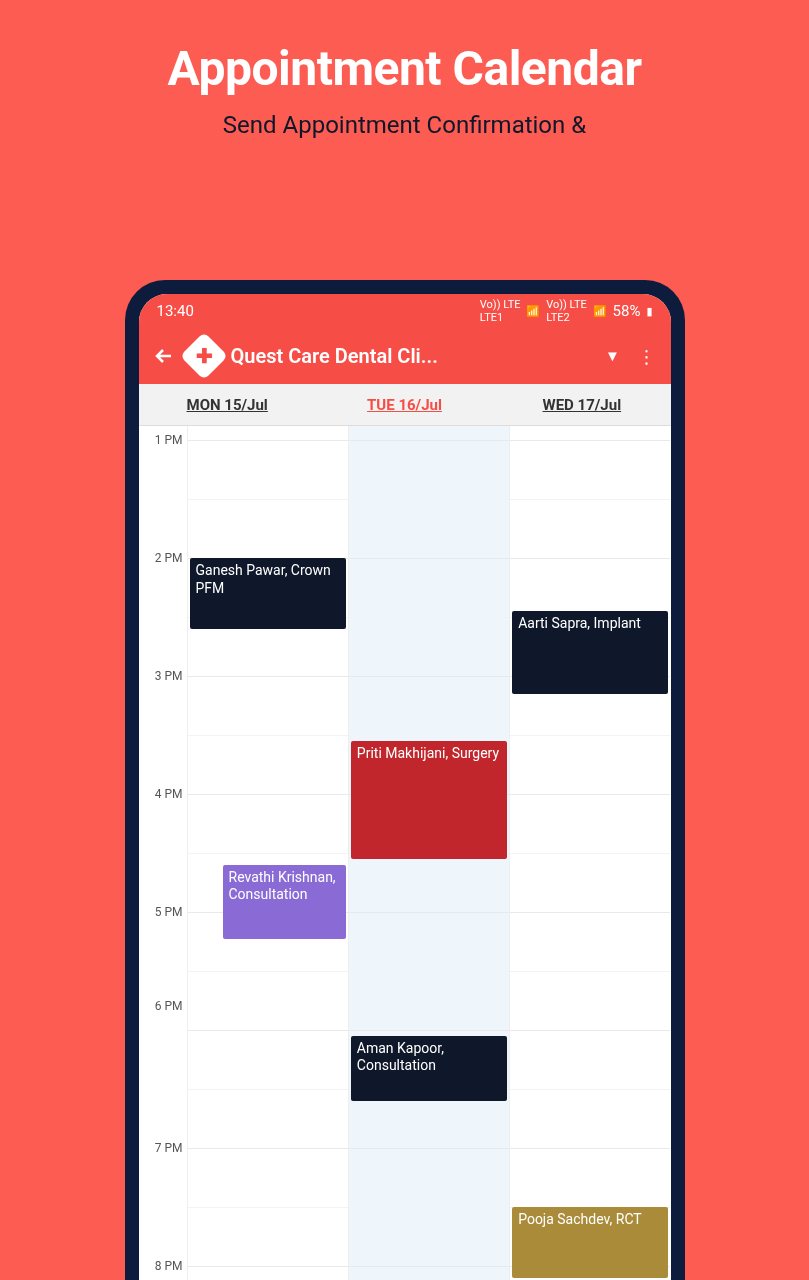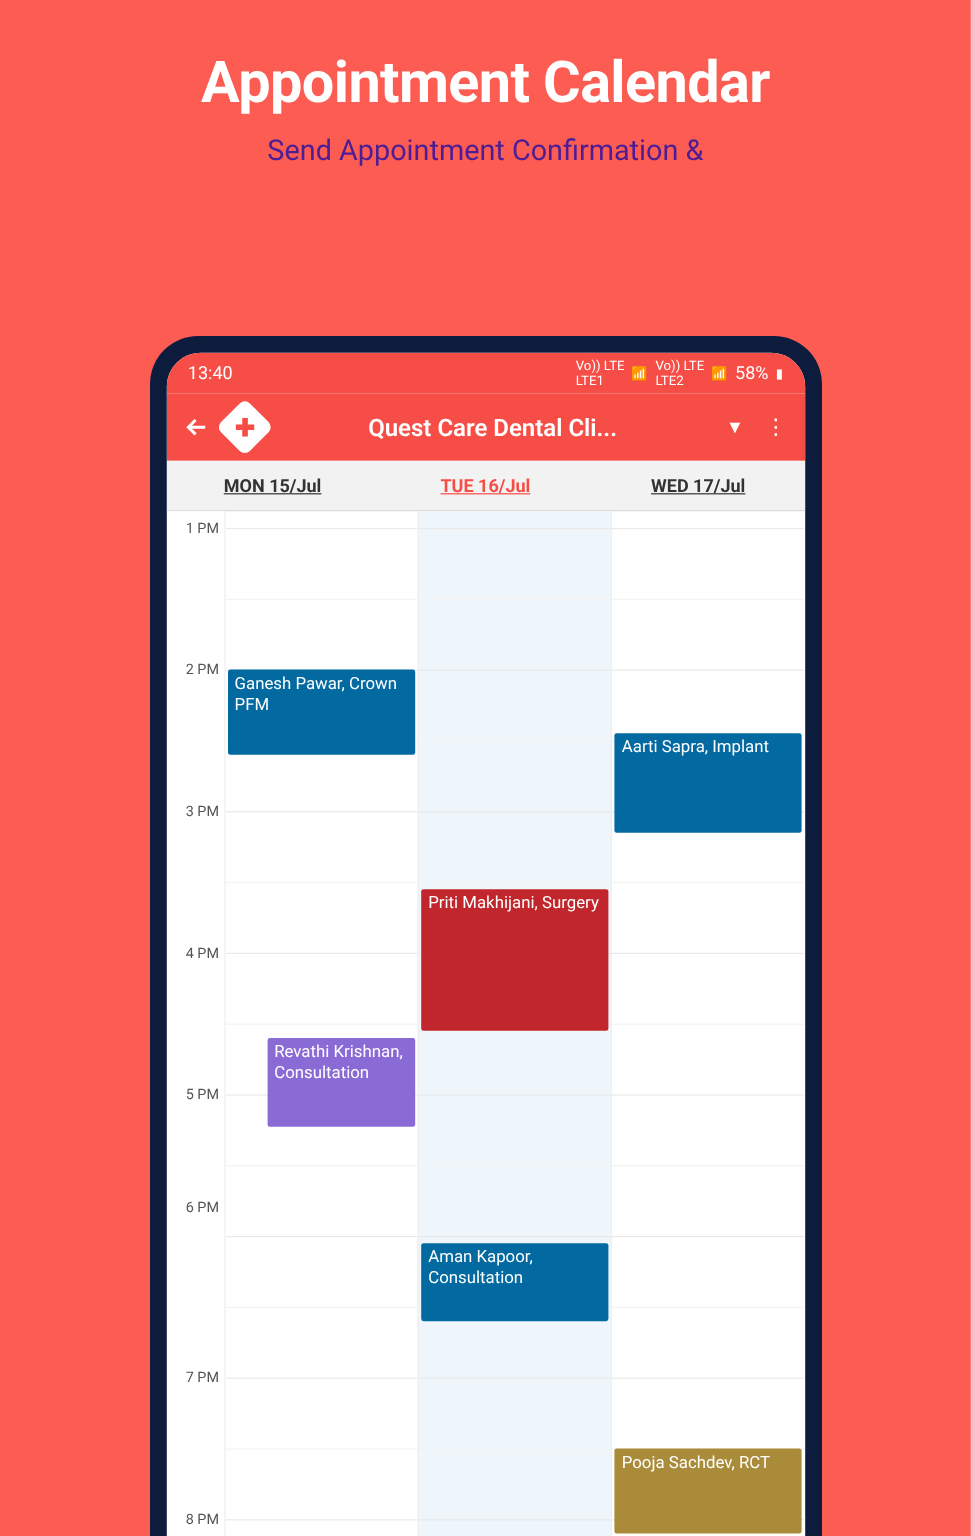--- a/index.html
+++ b/index.html
@@ -13,21 +13,21 @@
   }
   .hero-title {
     color: #fff;
     font-size: 48px;
     font-weight: 700;
     text-align: center;
     padding-top: 40px;
     letter-spacing: -0.5px;
   }
   .hero-subtitle {
-    color: #4c1d95;
+    color: #0f172a;
     font-size: 24px;
     font-weight: 400;
     text-align: center;
     margin-top: 12px;
     line-height: 1.4;
   }
   .phone-frame {
     position: absolute;
     top: 280px;
     left: 50%;
@@ -81,21 +81,20 @@
     font-size: 20px;
     font-weight: bold;
   }
   .app-title {
     flex: 1;
     font-size: 20px;
     font-weight: 600;
     white-space: nowrap;
     overflow: hidden;
     text-overflow: ellipsis;
-    text-align: center;
   }
   .dropdown-icon, .more-icon { width:24px; text-align:center; font-size:15px; }
   .more-icon { font-size:18px; letter-spacing:0; line-height:5px; }
 
   .day-tabs {
     height: 42px;
     background: #f2f2f2;
     display: flex;
     border-bottom: 1px solid #ddd;
   }
@@ -151,21 +150,21 @@
   .appt {
     position: absolute;
     left: 2px; right: 2px;
     border-radius: 2px;
     color: #fff;
     font-size: 14px;
     line-height: 1.25;
     padding: 4px 6px;
     overflow: hidden;
   }
-  .c-teal  { background: #0369a1; }
+  .c-teal  { background: #0f172a; }
   .c-red   { background: #c0262b; }
   .c-purple{ background: #8a6bd6; }
   .c-olive { background: #a98b3a; }
 </style>
 </head>
 <body>
 
 <div class="hero-title">Appointment Calendar</div>
 <div class="hero-subtitle">
   <span>Send Appointment Confirmation &amp;</span><br>

